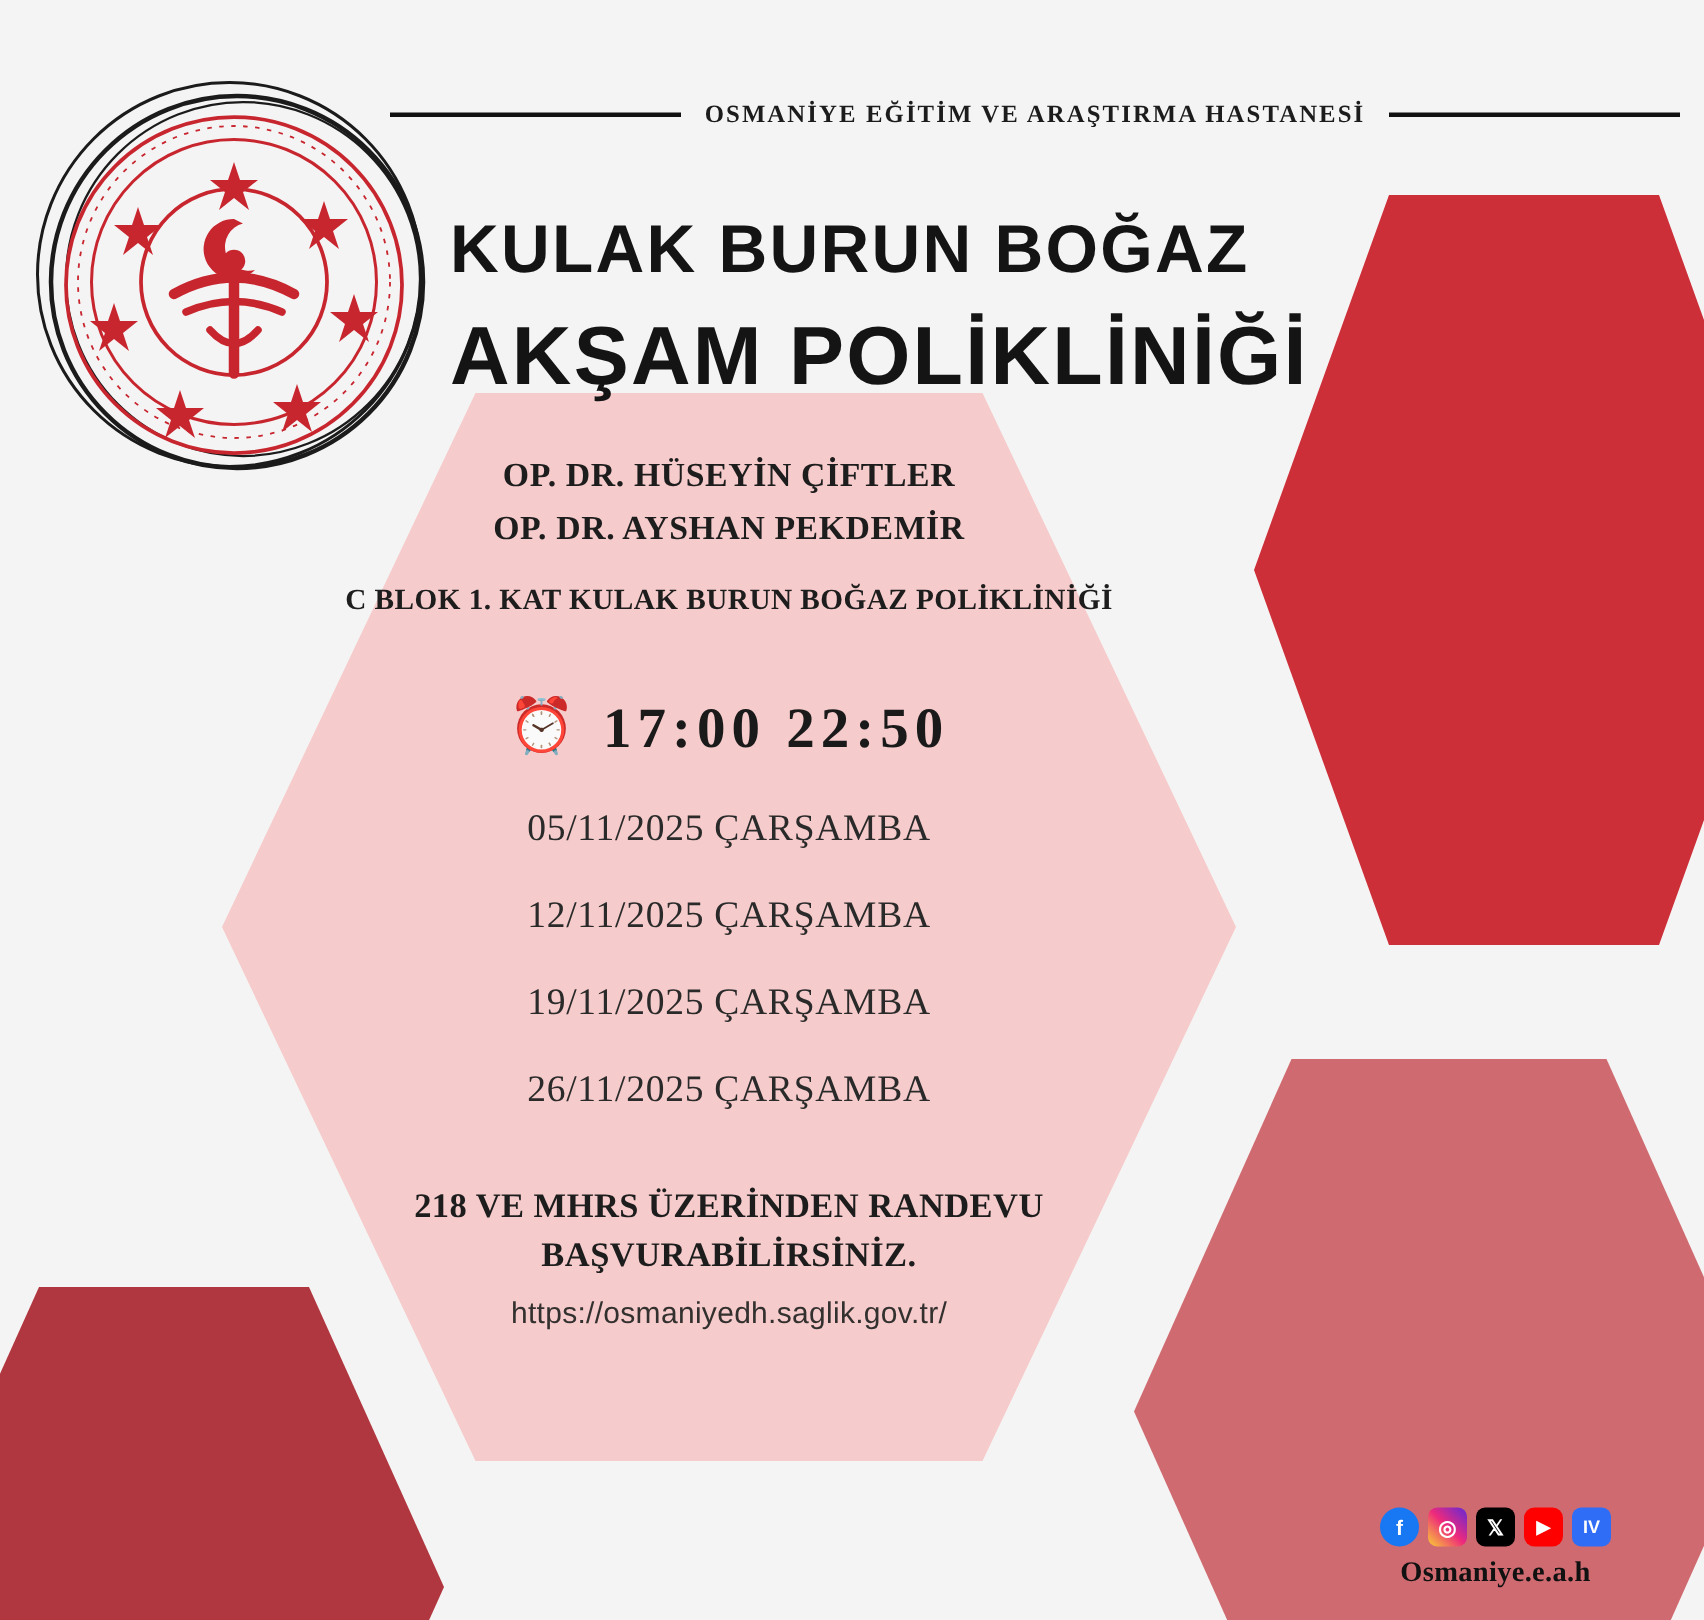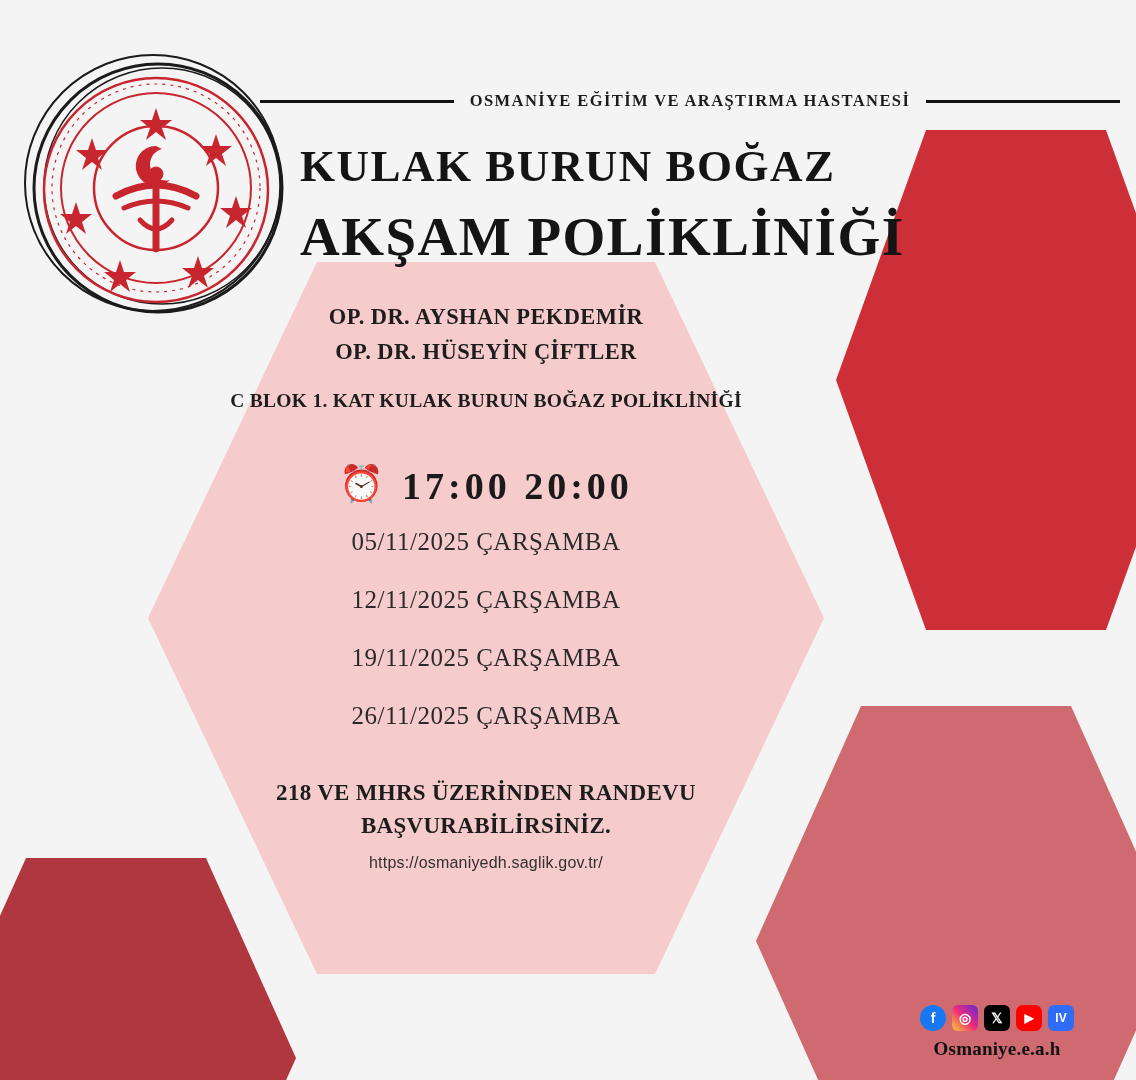--- a/index.html
+++ b/index.html
@@ -59,21 +59,21 @@
     top: 50px;
     width: 270px;
     height: 270px;
   }
   #logo-wrap svg { display: block; }
 
   
   #header-band {
     position: absolute;
     left: 260px;
-    top: 88px;
+    top: 63px;
     width: 860px;
     height: 26px;
     display: flex;
     align-items: center;
     gap: 16px;
   }
   .rule {
     flex: 1 1 auto;
     height: 3px;
     background: #111;
@@ -86,21 +86,21 @@
     letter-spacing: 1.4px;
     color: #1c1c1c;
     white-space: nowrap;
   }
   #rule-left { max-width: 210px; }
 
   
   #title-1, #title-2 {
     position: absolute;
     left: 300px;
-    font-family: Liberation Serif, serif;
+    font-family: Liberation Sans, sans-serif;
     font-weight: bold;
     color: #141414;
     letter-spacing: 1.5px;
     white-space: nowrap;
   }
   #title-1 { top: 140px; font-size: 45px; }
   #title-2 { top: 205px; font-size: 55px; }
 
   
   #content {
@@ -142,21 +142,21 @@
   }
   #hours-text {
     font-family: "Liberation Serif", serif;
     font-weight: bold;
     font-size: 38px;
     letter-spacing: 4px;
     color: #1a1a1a;
   }
 
   #dates {
-    margin-top: 20px;
+    margin-top: 31px;
   }
   .date-line {
     font-family: "Liberation Serif", serif;
     font-size: 25px;
     letter-spacing: 0.5px;
     color: #2a2a2a;
     margin: 0 0 30px 0;
   }
 
   #appointment-note {
@@ -164,21 +164,21 @@
     font-family: "Liberation Serif", serif;
     font-weight: bold;
     font-size: 23px;
     line-height: 1.45;
     letter-spacing: 0.3px;
     color: #1d1d1d;
   }
   #website {
     margin-top: 12px;
     font-family: "Liberation Sans", sans-serif;
-    font-size: 16px;
+    font-size: 20px;
     color: #33312f;
     letter-spacing: 0.2px;
   }
 
   
   #social-block {
     position: absolute;
     right: 62px;
     bottom: 20px;
     text-align: center;
@@ -264,27 +264,27 @@
   <div id="header-band">
     <div class="rule" id="rule-left"></div>
     <div id="hospital-name">OSMANİYE EĞİTİM VE ARAŞTIRMA HASTANESİ</div>
     <div class="rule" id="rule-right"></div>
   </div>
 
   <div id="title-1">KULAK BURUN BOĞAZ</div>
   <div id="title-2">AKŞAM POLİKLİNİĞİ</div>
 
   <div id="content">
+    <div class="doctor">OP. DR. HÜSEYİN ÇİFTLER</div>
     <div class="doctor">OP. DR. AYSHAN PEKDEMİR</div>
-    <div class="doctor">OP. DR. HÜSEYİN ÇİFTLER</div>
     <div id="clinic-location">C BLOK 1. KAT KULAK BURUN BOĞAZ POLİKLİNİĞİ</div>
 
     <div id="hours-row">
       <span id="alarm-icon">⏰</span>
-      <span id="hours-text">17:00 20:00</span>
+      <span id="hours-text">17:00 22:50</span>
     </div>
 
     <div id="dates">
       <p class="date-line">05/11/2025 ÇARŞAMBA</p>
       <p class="date-line">12/11/2025 ÇARŞAMBA</p>
       <p class="date-line">19/11/2025 ÇARŞAMBA</p>
       <p class="date-line">26/11/2025 ÇARŞAMBA</p>
     </div>
 
     <div id="appointment-note">

